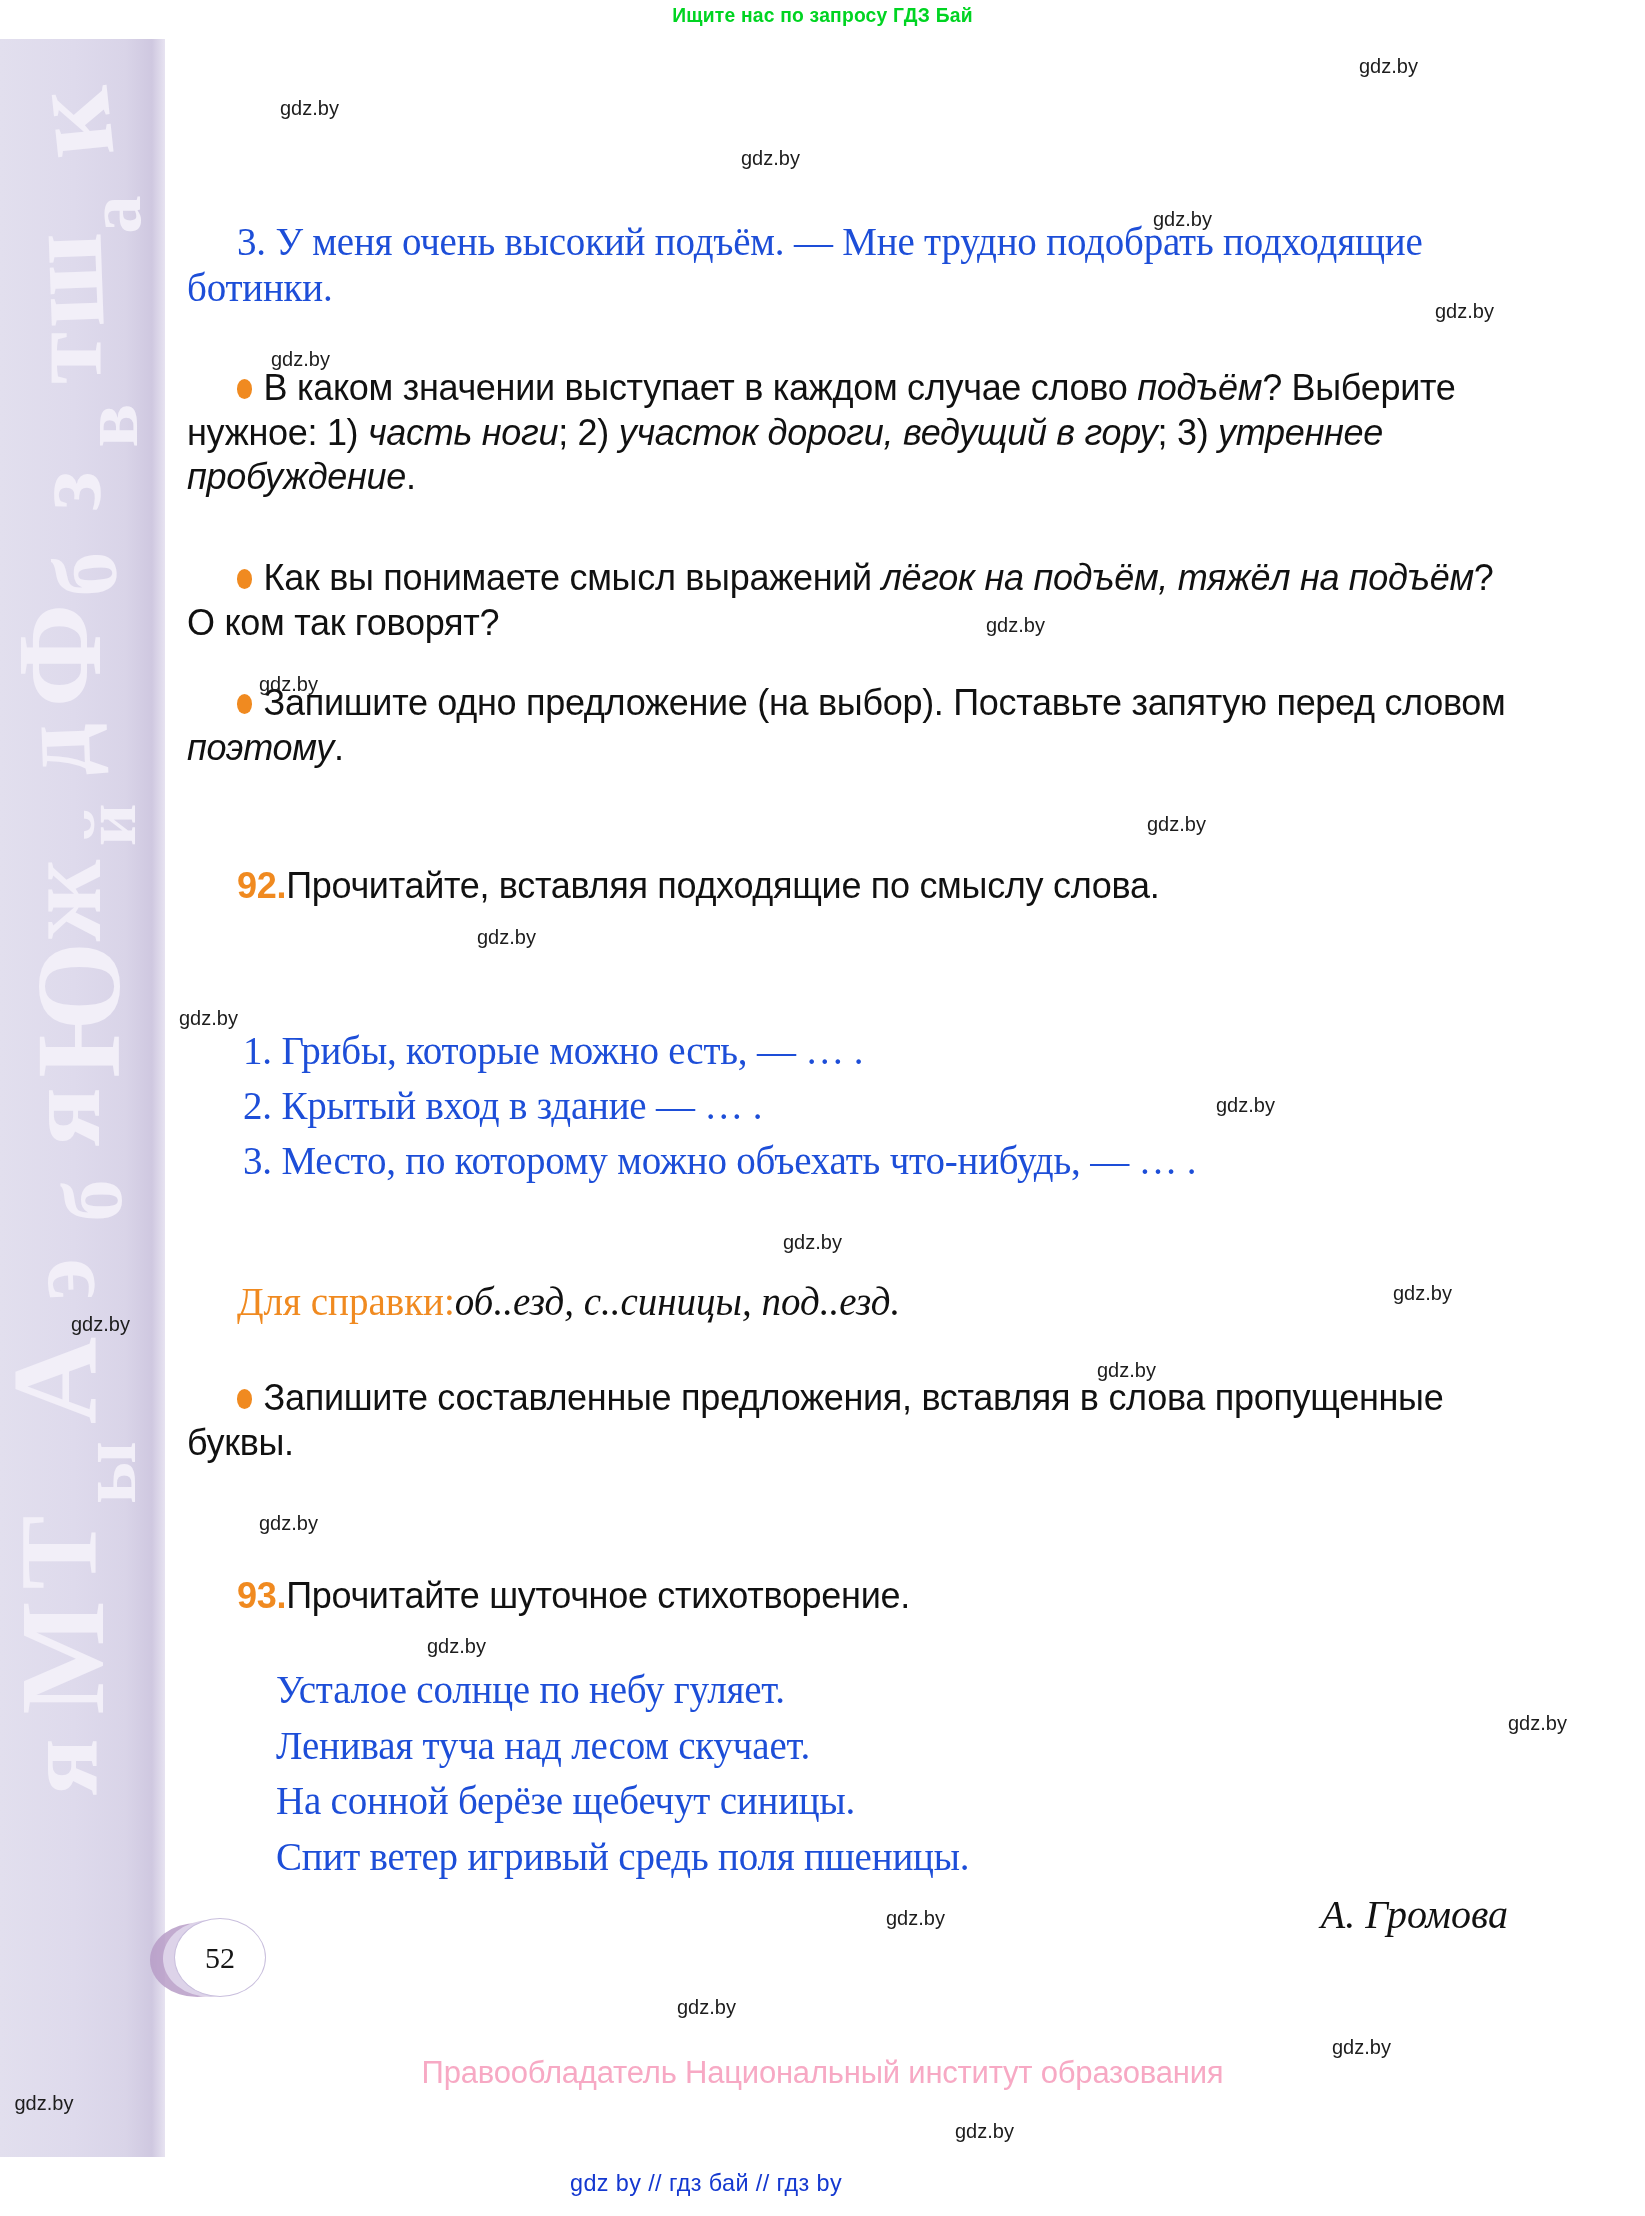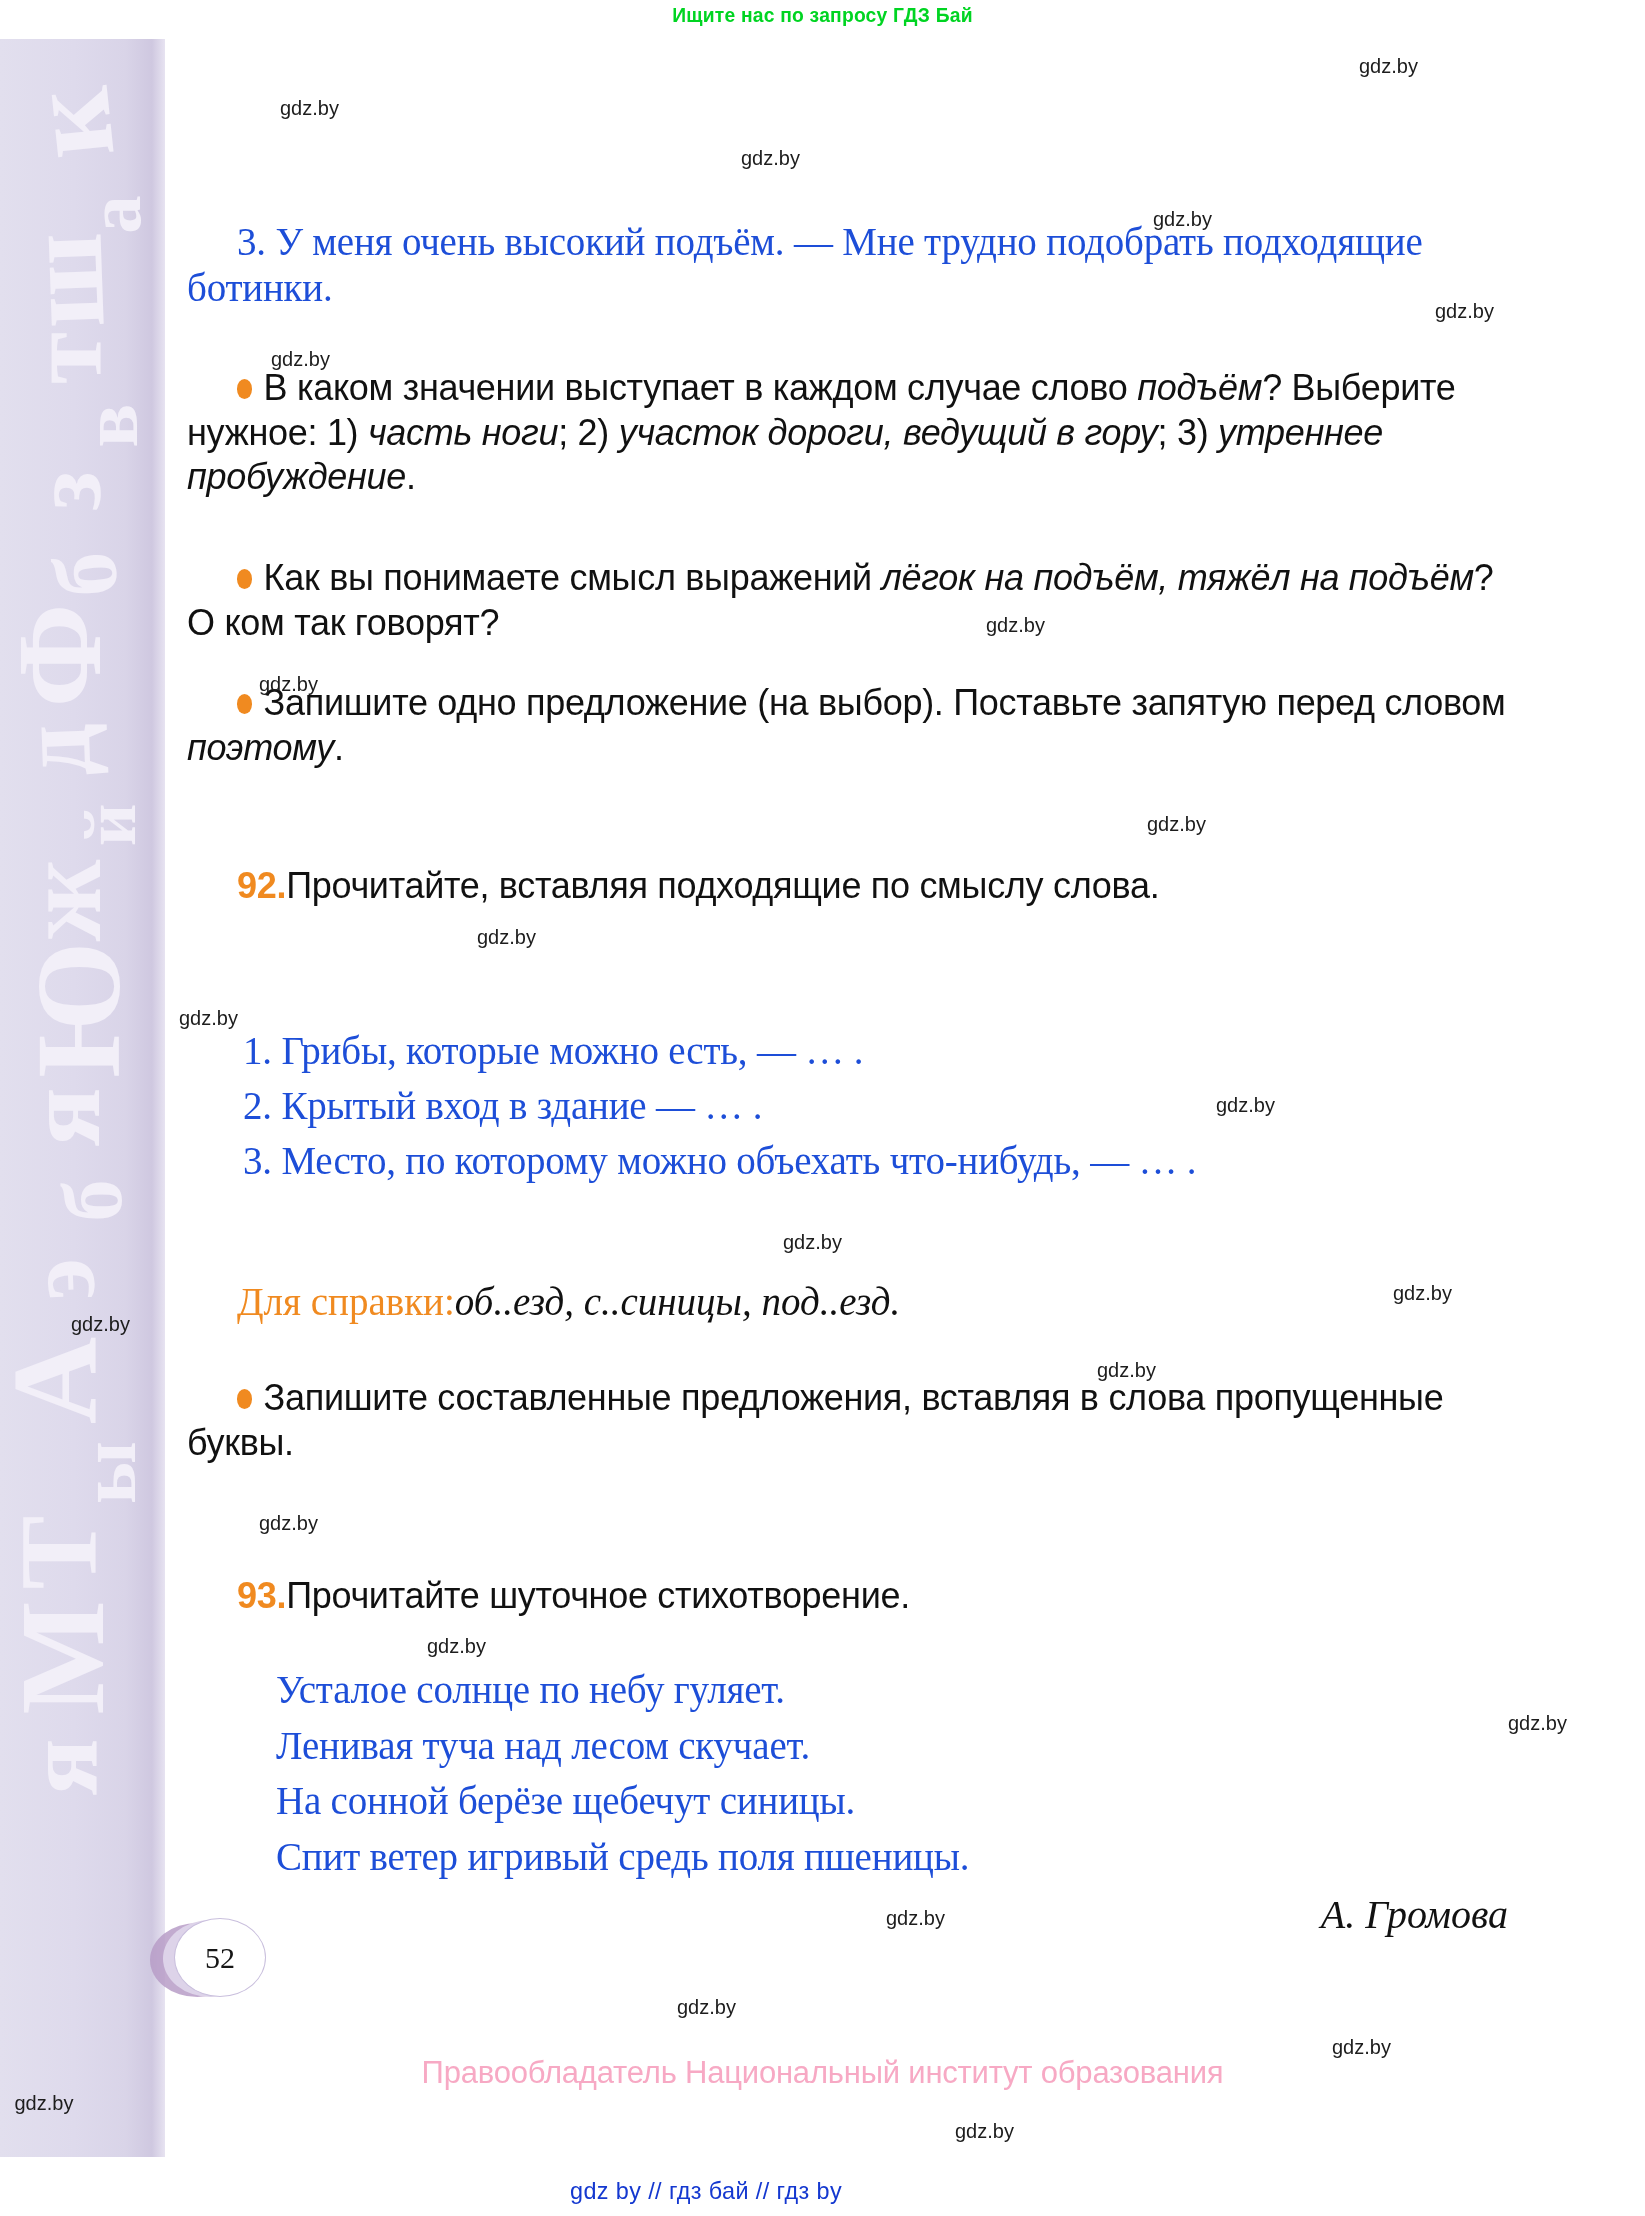--- a/index.html
+++ b/index.html
@@ -162,21 +162,20 @@
   }
   .bottom-links {
     position: absolute;
     left: 0; top: 2170px;
     width: 1412px;
     text-align: center;
     color: #1438d0;
     font-family: "Liberation Sans", sans-serif;
     font-size: 23.4px;
     letter-spacing: 0.4px;
-    margin-top: 8px;
   }
 
   
   .wm {
     position: absolute;
     color: #1d1d1d;
     font-family: "Liberation Sans", sans-serif;
     font-size: 20px;
     white-space: nowrap;
     user-select: none;

